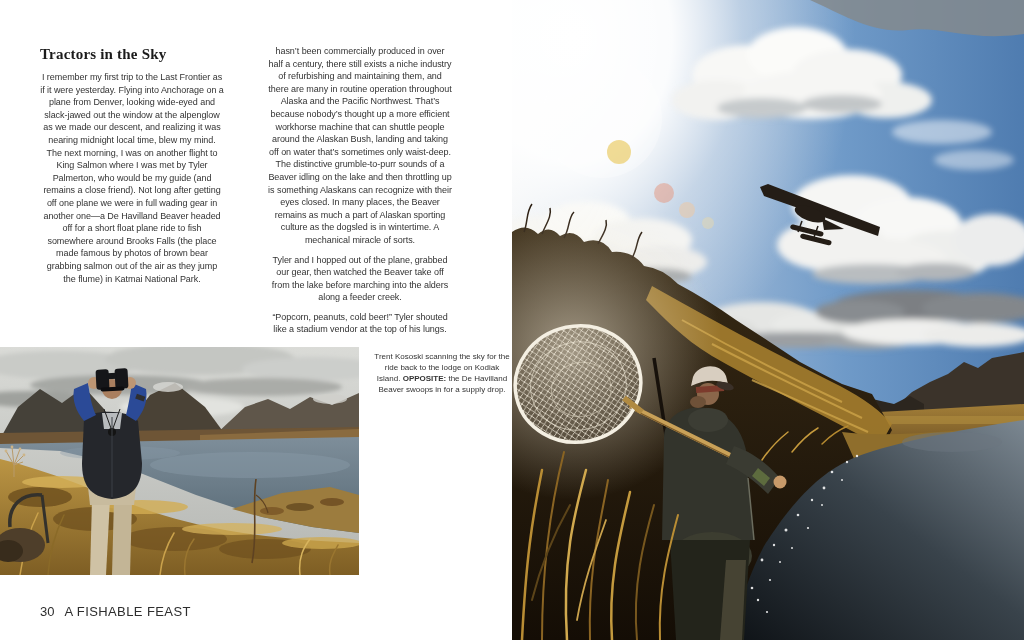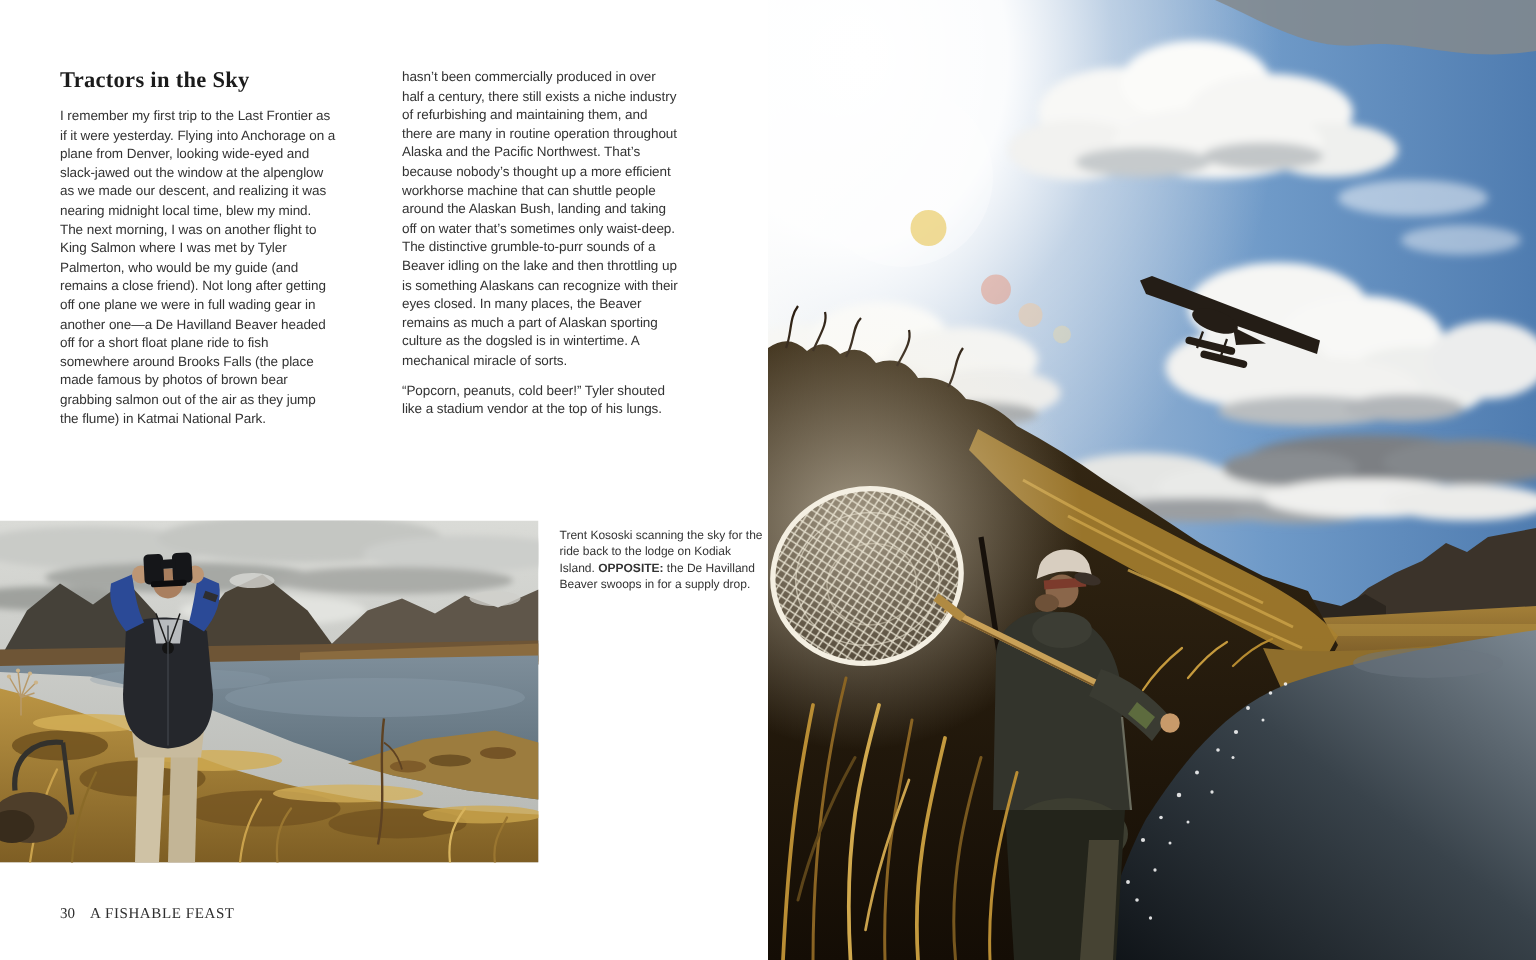--- a/index.html
+++ b/index.html
@@ -1,47 +1,48 @@
 <!DOCTYPE html>
 <html><head>
 <meta charset="utf-8">
 <style>
   html,body{margin:0;padding:0;}
   body{width:1024px;height:640px;background:#ffffff;font-family:"Liberation Sans",sans-serif;}
-  .spread{position:relative;width:1024px;height:640px;overflow:hidden;background:#fff;}
+  .spread{position:relative;width:1024px;height:640px;overflow:hidden;background:#fff;text-align:center;}
   .left-page{position:absolute;left:0;top:0;width:512px;height:640px;background:#fff;}
   .title{position:absolute;left:40px;top:36px;font-family:"Liberation Serif",serif;font-weight:700;
          font-size:15px;color:#1b1b1b;letter-spacing:.2px;}
   .col{position:absolute;width:184px;font-size:9px;line-height:12.6px;color:#333;letter-spacing:-.05px;}
   .col p{margin:0 0 7px 0;}
   .col1{left:40px;top:71px;}
   .col2{left:268px;top:45px;}
   .photo-left{position:absolute;left:0;top:347px;width:359px;height:228px;}
   .caption{position:absolute;left:373px;top:351px;width:138px;font-size:8px;line-height:11px;color:#333;}
   .caption .opp{font-weight:700;margin-top:11px;}
-  .footer{position:absolute;left:40px;top:604px;font-size:10px;color:#2e2e2e;font-family:Liberation Serif, serif;}
+  .footer{position:absolute;left:40px;top:604px;font-size:13px;color:#2e2e2e;}
   .footer .head{margin-left:10px;letter-spacing:.4px;}
   .photo-right{position:absolute;left:512px;top:0;width:512px;height:640px;}
   svg{display:block;}
 </style>
 </head>
 <body>
 
 <div class="spread">
 
   <div class="left-page">
 
     <h1 class="title">Tractors in the Sky</h1>
 
     <div class="col col1">
       <p>I remember my first trip to the Last Frontier as if it were yesterday. Flying into Anchorage on a plane from Denver, looking wide-eyed and slack-jawed out the window at the alpenglow as we made our descent, and realizing it was nearing midnight local time, blew my mind. The next morning, I was on another flight to King Salmon where I was met by Tyler Palmerton, who would be my guide (and remains a close friend). Not long after getting off one plane we were in full wading gear in another one—a De Havilland Beaver headed off for a short float plane ride to fish somewhere around Brooks Falls (the place made famous by photos of brown bear grabbing salmon out of the air as they jump the flume) in Katmai National Park.</p>
     </div>
 
     <div class="col col2">
       <p>hasn’t been commercially produced in over half a century, there still exists a niche industry of refurbishing and maintaining them, and there are many in routine operation throughout Alaska and the Pacific Northwest. That’s because nobody’s thought up a more efficient workhorse machine that can shuttle people around the Alaskan Bush, landing and taking off on water that’s sometimes only waist-deep. The distinctive grumble-to-purr sounds of a Beaver idling on the lake and then throttling up is something Alaskans can recognize with their eyes closed. In many places, the Beaver remains as much a part of Alaskan sporting culture as the dogsled is in wintertime. A mechanical miracle of sorts.</p>
+      <p>Tyler and I hopped out of the plane, grabbed our gear, then watched the Beaver take off from the lake before marching into the alders along a feeder creek.</p>
       <p>“Popcorn, peanuts, cold beer!” Tyler shouted like a stadium vendor at the top of his lungs.</p>
     </div>
 
     <div class="photo-left" aria-label="Man in a dark vest and blue sleeves looking through binoculars on a grassy hill above a grey bay ringed by mountains">
       <svg width="359" height="228" viewBox="0 0 359 228">
         <defs>
           <linearGradient id="LskyG" x1="0" y1="0" x2="0" y2="1">
             <stop offset="0" stop-color="#dadbd7"></stop>
               <stop offset="1" stop-color="#b4b6b2"></stop>
           </linearGradient>

